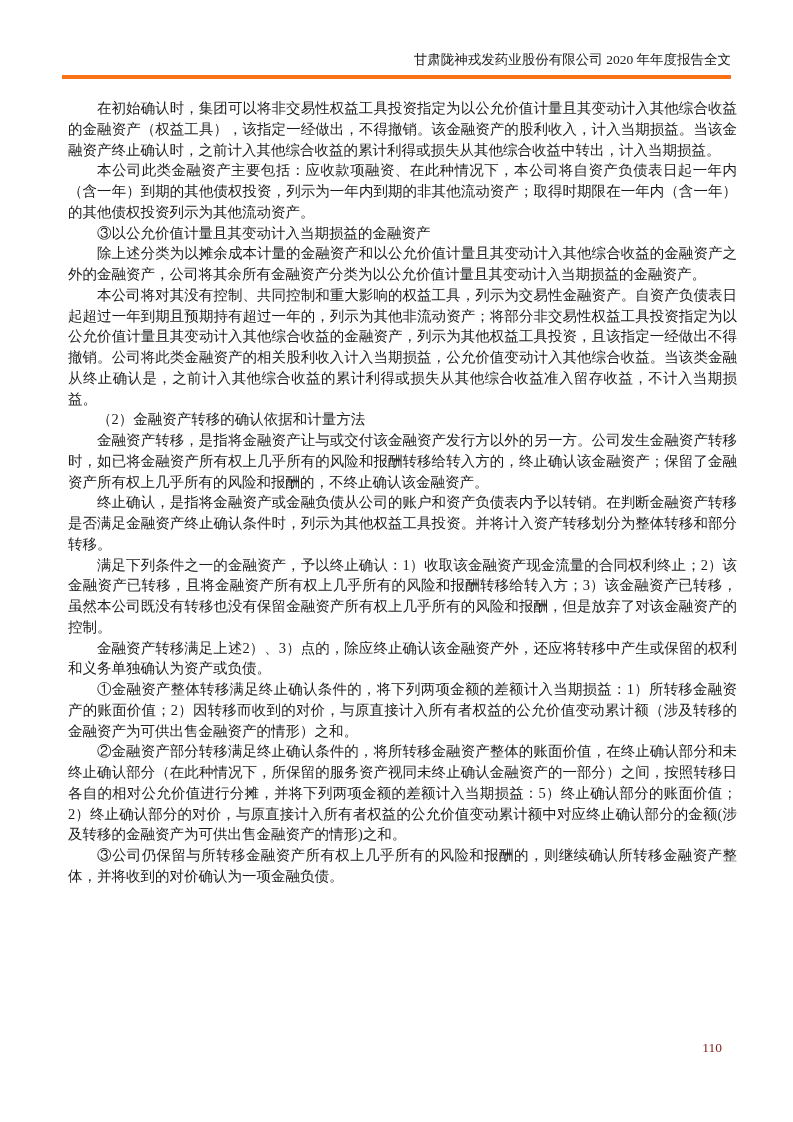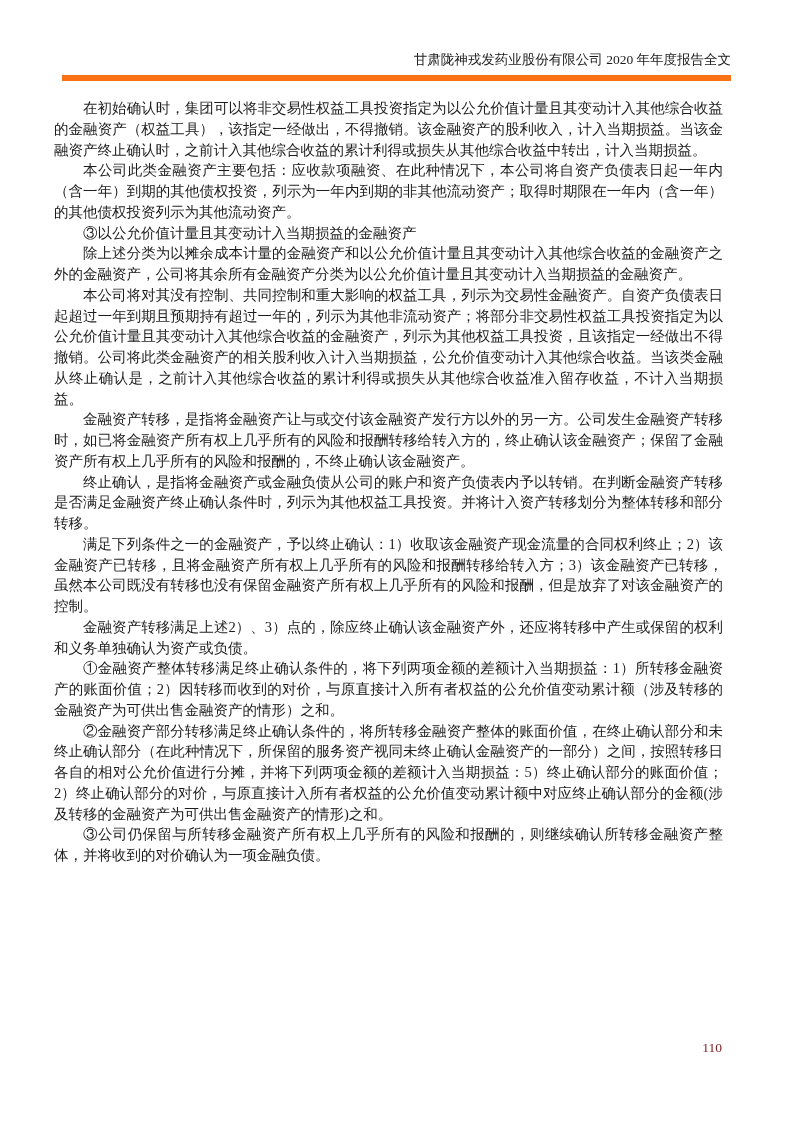--- a/index.html
+++ b/index.html
@@ -18,27 +18,27 @@
   }
   .doc-header {
     position: absolute;
     top: 52px;
     left: 62px;
     right: 62px;
     text-align: right;
     font-size: 13.5px;
     line-height: 16px;
     color: #1c1c1c;
-    border-bottom: 6px solid #f97316;
+    border-bottom: 4px solid #f97316;
     padding-bottom: 7px;
   }
   .doc-content {
     position: absolute;
     top: 98px;
-    left: 54px;
+    left: 68px;
     width: 669px;
     font-size: 14.5px;
     line-height: 20.75px;
     text-align: justify;
     text-justify: inter-ideograph;
     color: #1c1c1c;
   }
   .doc-content p.para {
     margin: 0;
     padding: 0;
@@ -59,20 +59,21 @@
 
 <div class="page">
   <div class="doc-header">甘肃陇神戎发药业股份有限公司 2020 年年度报告全文</div>
 
   <div class="doc-content" id="paragraphs">
       <p class="para">在初始确认时，集团可以将非交易性权益工具投资指定为以公允价值计量且其变动计入其他综合收益的金融资产（权益工具），该指定一经做出，不得撤销。该金融资产的股利收入，计入当期损益。当该金融资产终止确认时，之前计入其他综合收益的累计利得或损失从其他综合收益中转出，计入当期损益。</p>
       <p class="para">本公司此类金融资产主要包括：应收款项融资、在此种情况下，本公司将自资产负债表日起一年内（含一年）到期的其他债权投资，列示为一年内到期的非其他流动资产；取得时期限在一年内（含一年）的其他债权投资列示为其他流动资产。</p>
       <p class="para">③以公允价值计量且其变动计入当期损益的金融资产</p>
       <p class="para">除上述分类为以摊余成本计量的金融资产和以公允价值计量且其变动计入其他综合收益的金融资产之外的金融资产，公司将其余所有金融资产分类为以公允价值计量且其变动计入当期损益的金融资产。</p>
       <p class="para">本公司将对其没有控制、共同控制和重大影响的权益工具，列示为交易性金融资产。自资产负债表日起超过一年到期且预期持有超过一年的，列示为其他非流动资产；将部分非交易性权益工具投资指定为以公允价值计量且其变动计入其他综合收益的金融资产，列示为其他权益工具投资，且该指定一经做出不得撤销。公司将此类金融资产的相关股利收入计入当期损益，公允价值变动计入其他综合收益。当该类金融从终止确认是，之前计入其他综合收益的累计利得或损失从其他综合收益准入留存收益，不计入当期损益。</p>
+      <p class="para">（2）金融资产转移的确认依据和计量方法</p>
       <p class="para">金融资产转移，是指将金融资产让与或交付该金融资产发行方以外的另一方。公司发生金融资产转移时，如已将金融资产所有权上几乎所有的风险和报酬转移给转入方的，终止确认该金融资产；保留了金融资产所有权上几乎所有的风险和报酬的，不终止确认该金融资产。</p>
       <p class="para">终止确认，是指将金融资产或金融负债从公司的账户和资产负债表内予以转销。在判断金融资产转移是否满足金融资产终止确认条件时，列示为其他权益工具投资。并将计入资产转移划分为整体转移和部分转移。</p>
       <p class="para">满足下列条件之一的金融资产，予以终止确认：1）收取该金融资产现金流量的合同权利终止；2）该金融资产已转移，且将金融资产所有权上几乎所有的风险和报酬转移给转入方；3）该金融资产已转移，虽然本公司既没有转移也没有保留金融资产所有权上几乎所有的风险和报酬，但是放弃了对该金融资产的控制。</p>
       <p class="para">金融资产转移满足上述2）、3）点的，除应终止确认该金融资产外，还应将转移中产生或保留的权利和义务单独确认为资产或负债。</p>
       <p class="para">①金融资产整体转移满足终止确认条件的，将下列两项金额的差额计入当期损益：1）所转移金融资产的账面价值；2）因转移而收到的对价，与原直接计入所有者权益的公允价值变动累计额（涉及转移的金融资产为可供出售金融资产的情形）之和。</p>
       <p class="para">②金融资产部分转移满足终止确认条件的，将所转移金融资产整体的账面价值，在终止确认部分和未终止确认部分（在此种情况下，所保留的服务资产视同未终止确认金融资产的一部分）之间，按照转移日各自的相对公允价值进行分摊，并将下列两项金额的差额计入当期损益：5）终止确认部分的账面价值；2）终止确认部分的对价，与原直接计入所有者权益的公允价值变动累计额中对应终止确认部分的金额(涉及转移的金融资产为可供出售金融资产的情形)之和。</p>
       <p class="para">③公司仍保留与所转移金融资产所有权上几乎所有的风险和报酬的，则继续确认所转移金融资产整体，并将收到的对价确认为一项金融负债。</p>
     </div>
 
   <div class="doc-footer">110</div>

